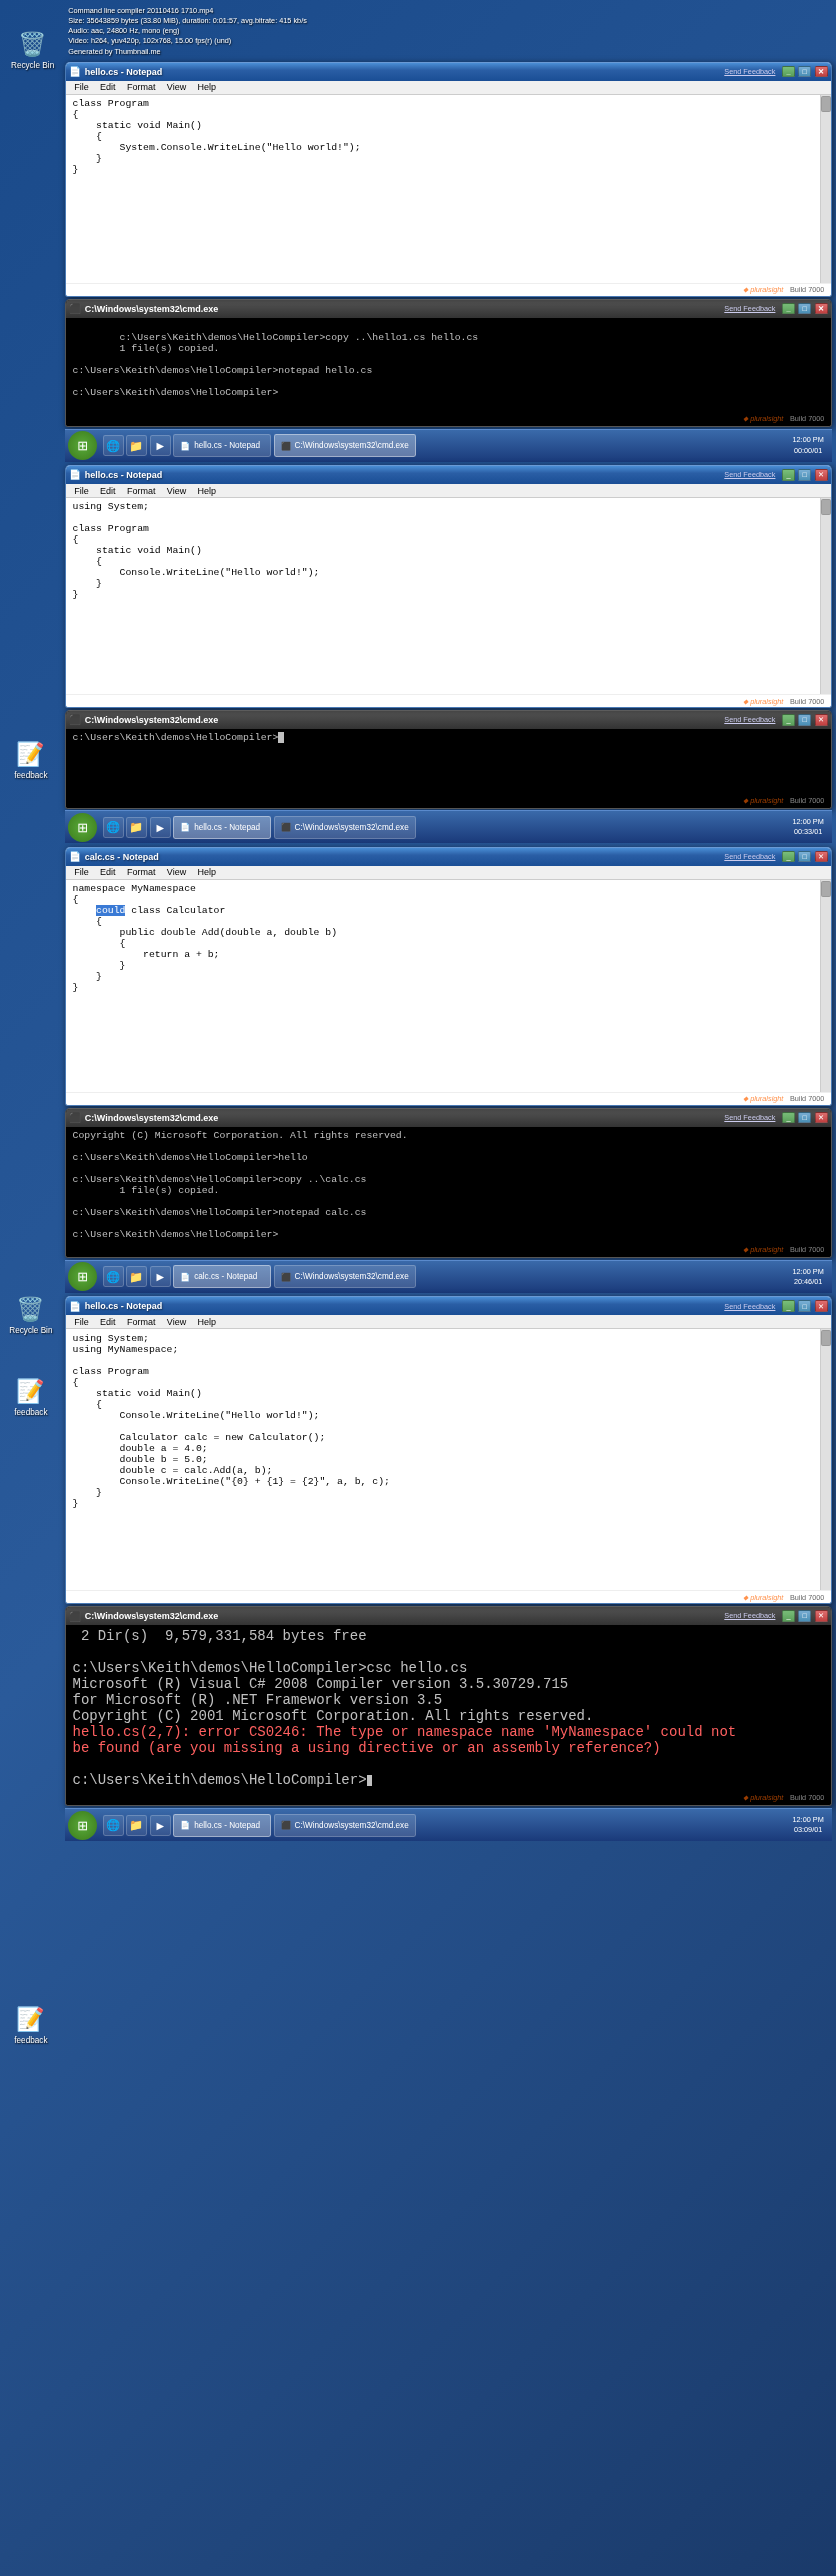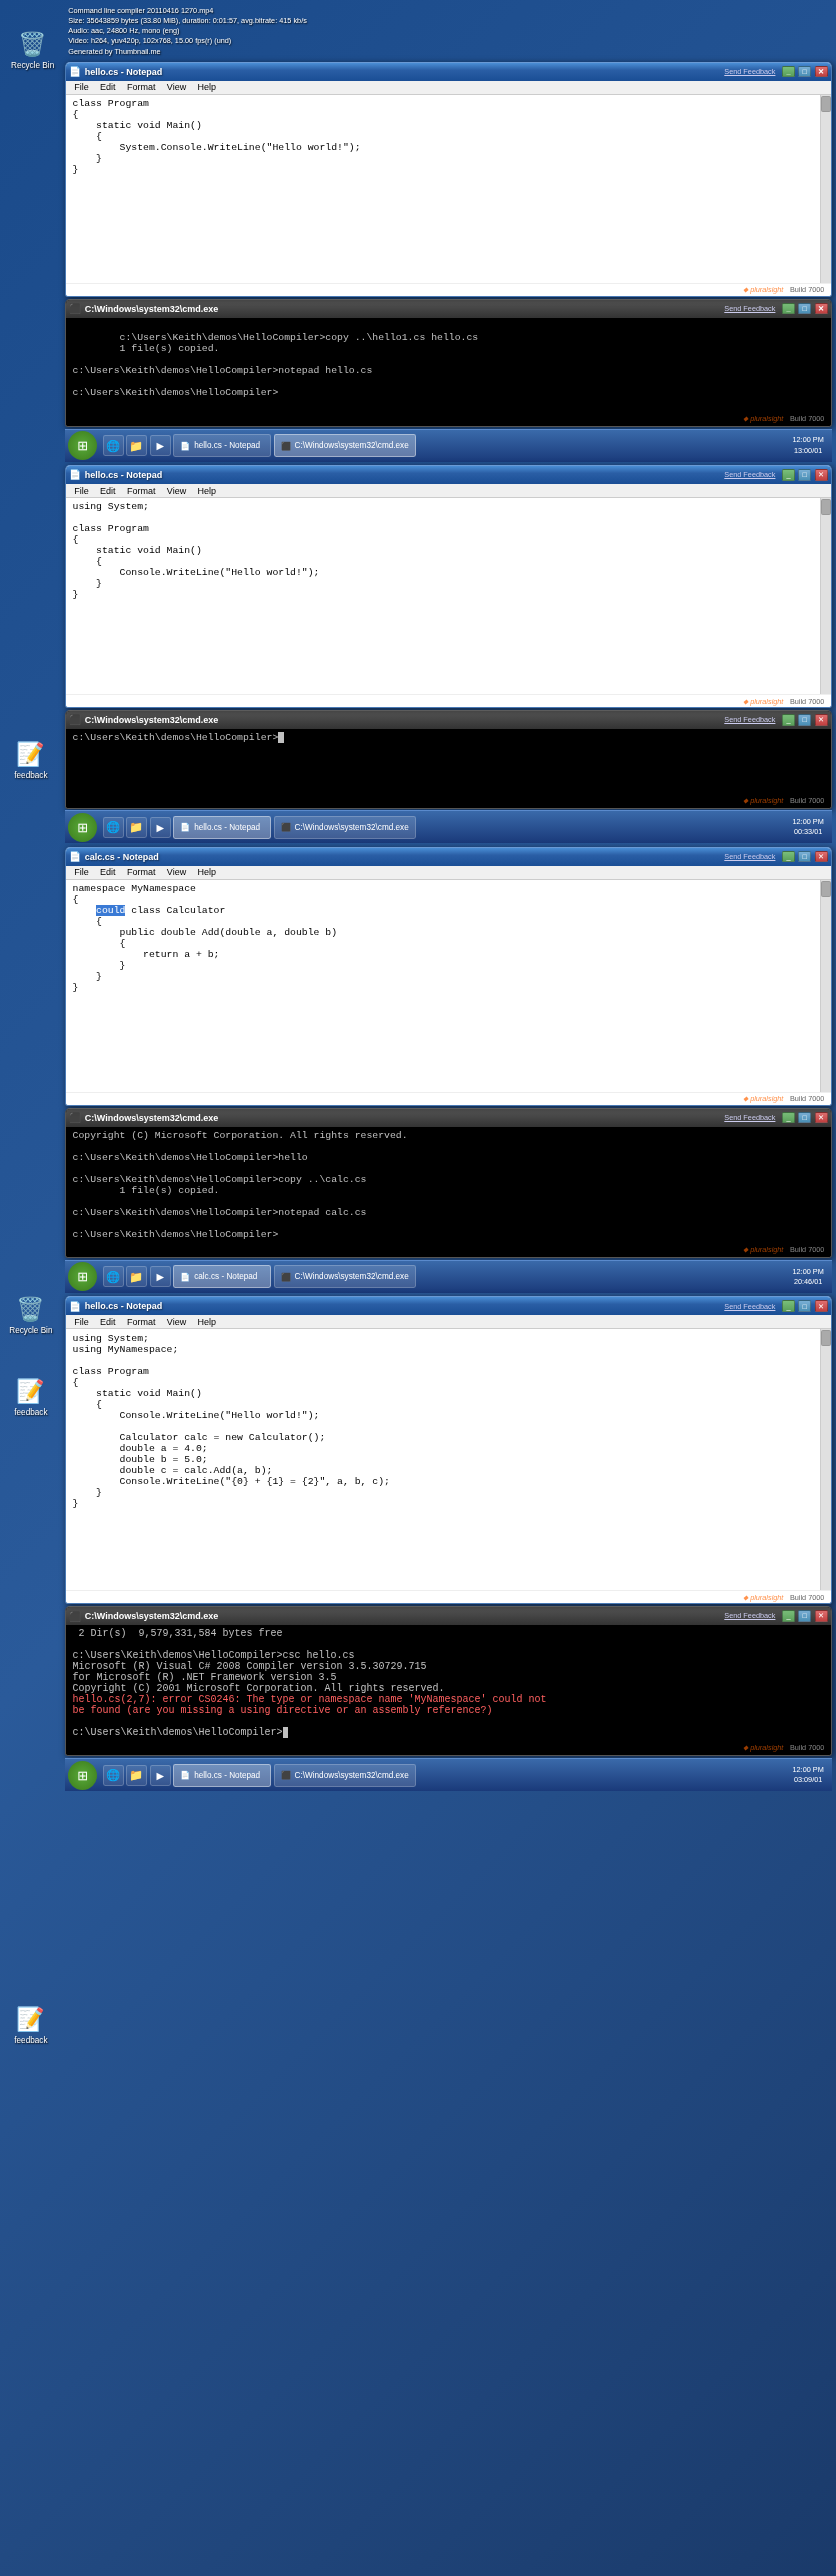--- a/index.html
+++ b/index.html
@@ -43,21 +43,21 @@
   </div>
 
   <div style="position:absolute; left:2.4px; top:2000px; width:57px; display:flex; flex-direction:column; align-items:center; padding:3.3px; cursor:pointer; border-radius:2.4px;">
     <div style="width:33px;height:33px;display:flex;align-items:center;justify-content:center;font-size:23px;">📝</div>
     <span style="color:white;font-size:8.2px;text-align:center;text-shadow:0.8px 0.8px 1.6px black;">feedback</span>
   </div>
 
   <div style="margin-left:65px; padding:4.1px 4.1px 4.1px 0; display:flex; flex-direction:column; gap:0;">
 
     <div style="color:white; font-size:7.3px; padding:1.6px 3.3px; text-shadow:0.8px 0.8px 1.6px black; margin-bottom:3.3px; line-height:1.4;">
-      <div>Command line compiler 20110416 1270.mp4</div>
+      <div>Command line compiler 20110416 1710.mp4</div>
       <div>Size: 35643859 bytes (33.80 MiB), duration: 0:01:57, avg.bitrate: 415 kb/s</div>
       <div>Audio: aac, 24800 Hz, mono (eng)</div>
       <div>Video: h264, yuv420p, 102x768, 15.00 fps(r) (und)</div>
       <div>Generated by Thumbnail.me</div>
     </div>
 
     <div style="border:0.8px solid #4a7ab5; border-top:1.6px solid #6a9ad5; background:#f0f0f0; border-radius:4.9px 4.9px 3.3px 3.3px; overflow:hidden; box-shadow:1.6px 1.6px 6.5px rgba(0,0,0,0.5); margin-bottom:1.6px; position:relative;">
 
       <div style="background:linear-gradient(180deg,#4a8ed5 0%,#2a5ea5 40%,#1a4e95 100%); padding:1.6px 3.3px; display:flex; align-items:center; justify-content:space-between; height:18px;">
         <div style="display:flex;align-items:center;gap:3.3px;">
@@ -137,21 +137,21 @@
       <div style="height:23px;padding:0 6.5px;background:rgba(255,255,255,0.15);border:0.8px solid rgba(255,255,255,0.2);border-radius:2.4px;color:white;font-size:8.2px;display:flex;align-items:center;gap:3.3px;cursor:pointer;min-width:98px;">
         <span>📄</span>
         <span>hello.cs - Notepad</span>
       </div>
       <div style="height:23px;padding:0 6.5px;background:rgba(255,255,255,0.3);border:0.8px solid rgba(255,255,255,0.4);border-radius:2.4px;color:white;font-size:8.2px;display:flex;align-items:center;gap:3.3px;cursor:pointer;min-width:98px;">
         <span>⬛</span>
         <span>C:\Windows\system32\cmd.exe</span>
       </div>
       <div style="margin-left:auto;color:white;font-size:7.3px;padding:0 4.9px;text-align:center;line-height:1.4;">
         <div>12:00 PM</div>
-        <div>13:00/01</div>
+        <div>00:00/01</div>
       </div>
     </div>
 
     <div style="border:0.8px solid #4a7ab5; border-top:1.6px solid #6a9ad5; background:#f0f0f0; border-radius:4.9px 4.9px 3.3px 3.3px; overflow:hidden; box-shadow:1.6px 1.6px 6.5px rgba(0,0,0,0.5); margin-bottom:1.6px; position:relative;">
       <div style="background:linear-gradient(180deg,#4a8ed5 0%,#2a5ea5 40%,#1a4e95 100%);padding:1.6px 3.3px;display:flex;align-items:center;justify-content:space-between;height:18px;">
         <div style="display:flex;align-items:center;gap:3.3px;">
           <span style="font-size:9.8px;">📄</span>
           <span style="color:white;font-size:9px;font-weight:bold;text-shadow:0.8px 0.8px 1.6px rgba(0,0,0,0.5);">hello.cs - Notepad</span>
         </div>
         <div style="display:flex;align-items:center;gap:3.3px;">
@@ -369,21 +369,21 @@
           <span style="font-size:9.8px;">⬛</span>
           <span style="color:white;font-size:9px;font-weight:bold;">C:\Windows\system32\cmd.exe</span>
         </div>
         <div style="display:flex;align-items:center;gap:3.3px;">
           <span style="color:#cce;font-size:7.3px;text-decoration:underline;cursor:pointer;margin-right:3.3px;">Send Feedback</span>
           <div style="width:13px;height:11.4px;border-radius:1.6px;border:0.8px solid rgba(0,0,0,0.3);background:linear-gradient(180deg,#7abf7a,#5a9f5a);display:flex;align-items:center;justify-content:center;font-size:7.3px;cursor:pointer;color:white;">_</div>
           <div style="width:13px;height:11.4px;border-radius:1.6px;border:0.8px solid rgba(0,0,0,0.3);background:linear-gradient(180deg,#7aafd5,#4a8fb5);display:flex;align-items:center;justify-content:center;font-size:7.3px;cursor:pointer;color:white;">□</div>
           <div style="width:13px;height:11.4px;border-radius:1.6px;border:0.8px solid rgba(0,0,0,0.3);background:linear-gradient(180deg,#e07070,#c04040);display:flex;align-items:center;justify-content:center;font-size:7.3px;cursor:pointer;color:white;">✕</div>
         </div>
       </div>
-      <div style="background:#000;min-height:98px;padding:3.3px 6.5px;font-family:'Courier New',monospace;font-size:10px;color:#c0c0c0;white-space:pre;"> 2 Dir(s)  9,579,331,584 bytes free
+      <div style="background:#000;min-height:98px;padding:3.3px 6.5px;font-family:'Courier New',monospace;font-size:14px;color:#c0c0c0;white-space:pre;"> 2 Dir(s)  9,579,331,584 bytes free
 
 c:\Users\Keith\demos\HelloCompiler&gt;csc hello.cs
 Microsoft (R) Visual C# 2008 Compiler version 3.5.30729.715
 for Microsoft (R) .NET Framework version 3.5
 Copyright (C) 2001 Microsoft Corporation. All rights reserved.<span style="color:#ff6060;">
 hello.cs(2,7): error CS0246: The type or namespace name 'MyNamespace' could not
 be found (are you missing a using directive or an assembly reference?)</span>
 
 c:\Users\Keith\demos\HelloCompiler&gt;<span style="display:inline-block;width:5.7px;height:10.6px;background:#c0c0c0;vertical-align:middle;"></span></div>
       <div style="background:#000;padding:1.6px 6.5px 3.3px;display:flex;justify-content:flex-end;">

